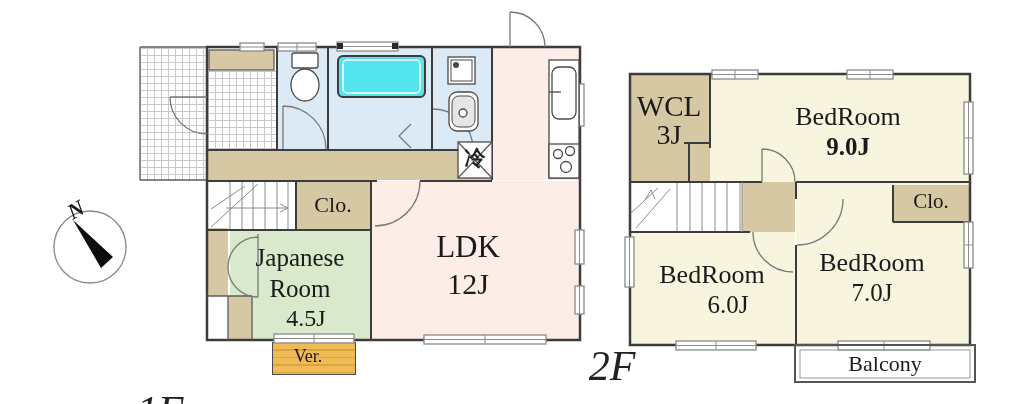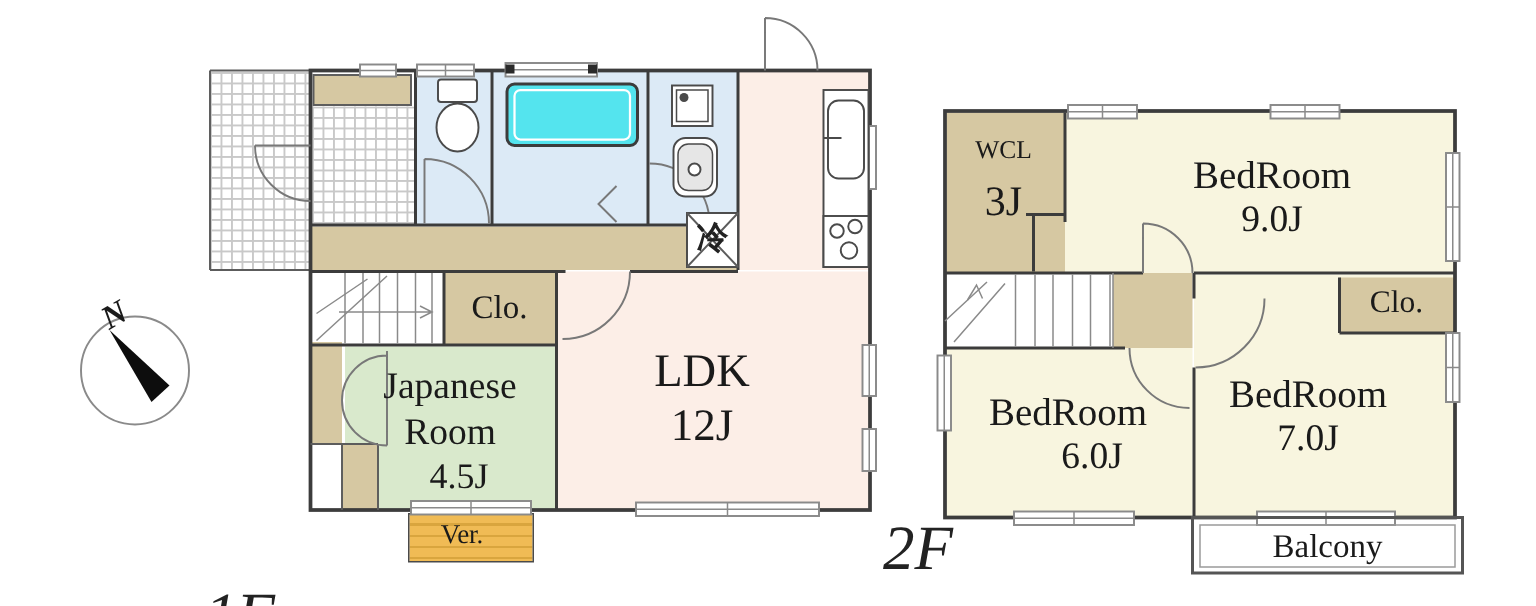--- a/index.html
+++ b/index.html
@@ -193,24 +193,24 @@
   <div class="lbl" style="left:296px;top:193px;width:74px;font-size:22px;">Clo.</div>
   <div class="lbl" style="left:230px;top:245px;width:140px;font-size:25px;">Japanese</div>
   <div class="lbl" style="left:230px;top:276px;width:140px;font-size:25px;">Room</div>
   <div class="lbl" style="left:230px;top:306px;width:152px;font-size:24px;">4.5J</div>
   <div class="lbl" style="left:388px;top:231px;width:160px;font-size:31px;">LDK</div>
   <div class="lbl" style="left:388px;top:268px;width:160px;font-size:30px;">12J</div>
   <div class="lbl" style="left:274px;top:347px;width:68px;font-size:18px;">Ver.</div>
   <div class="lbl" style="left:458px;top:147px;width:34px;font-size:21px;font-weight:bold;color:#222;">冷</div>
   <div class="lbl floor-lbl" style="left:120px;top:360px;width:80px;margin-top:29px;">1F</div>
 
-  <div class="lbl" style="left:631px;top:91px;width:76px;font-size:17px;">WCL</div>
+  <div class="lbl" style="left:631px;top:91px;width:76px;font-size:29px;">WCL</div>
   <div class="lbl" style="left:631px;top:120px;width:76px;font-size:28px;">3J</div>
   <div class="lbl" style="left:768px;top:103px;width:160px;font-size:26px;">BedRoom</div>
-  <div class="lbl" style="left:768px;top:134px;width:160px;font-size:25px;">9.0J</div>
+  <div class="lbl" style="left:768px;top:134px;width:160px;font-size:25px;font-weight:bold;">9.0J</div>
   <div class="lbl" style="left:632px;top:261px;width:160px;font-size:26px;">BedRoom</div>
   <div class="lbl" style="left:632px;top:292px;width:160px;font-size:25px;padding-left:16px;">6.0J</div>
   <div class="lbl" style="left:792px;top:249px;width:160px;font-size:26px;">BedRoom</div>
   <div class="lbl" style="left:792px;top:280px;width:160px;font-size:25px;">7.0J</div>
   <div class="lbl" style="left:893px;top:190px;width:76px;font-size:21px;">Clo.</div>
   <div class="lbl" style="left:797px;top:352px;width:176px;font-size:22px;">Balcony</div>
   <div class="lbl floor-lbl" style="left:572px;top:344px;width:80px;">2F</div>
 
 </div>
 

